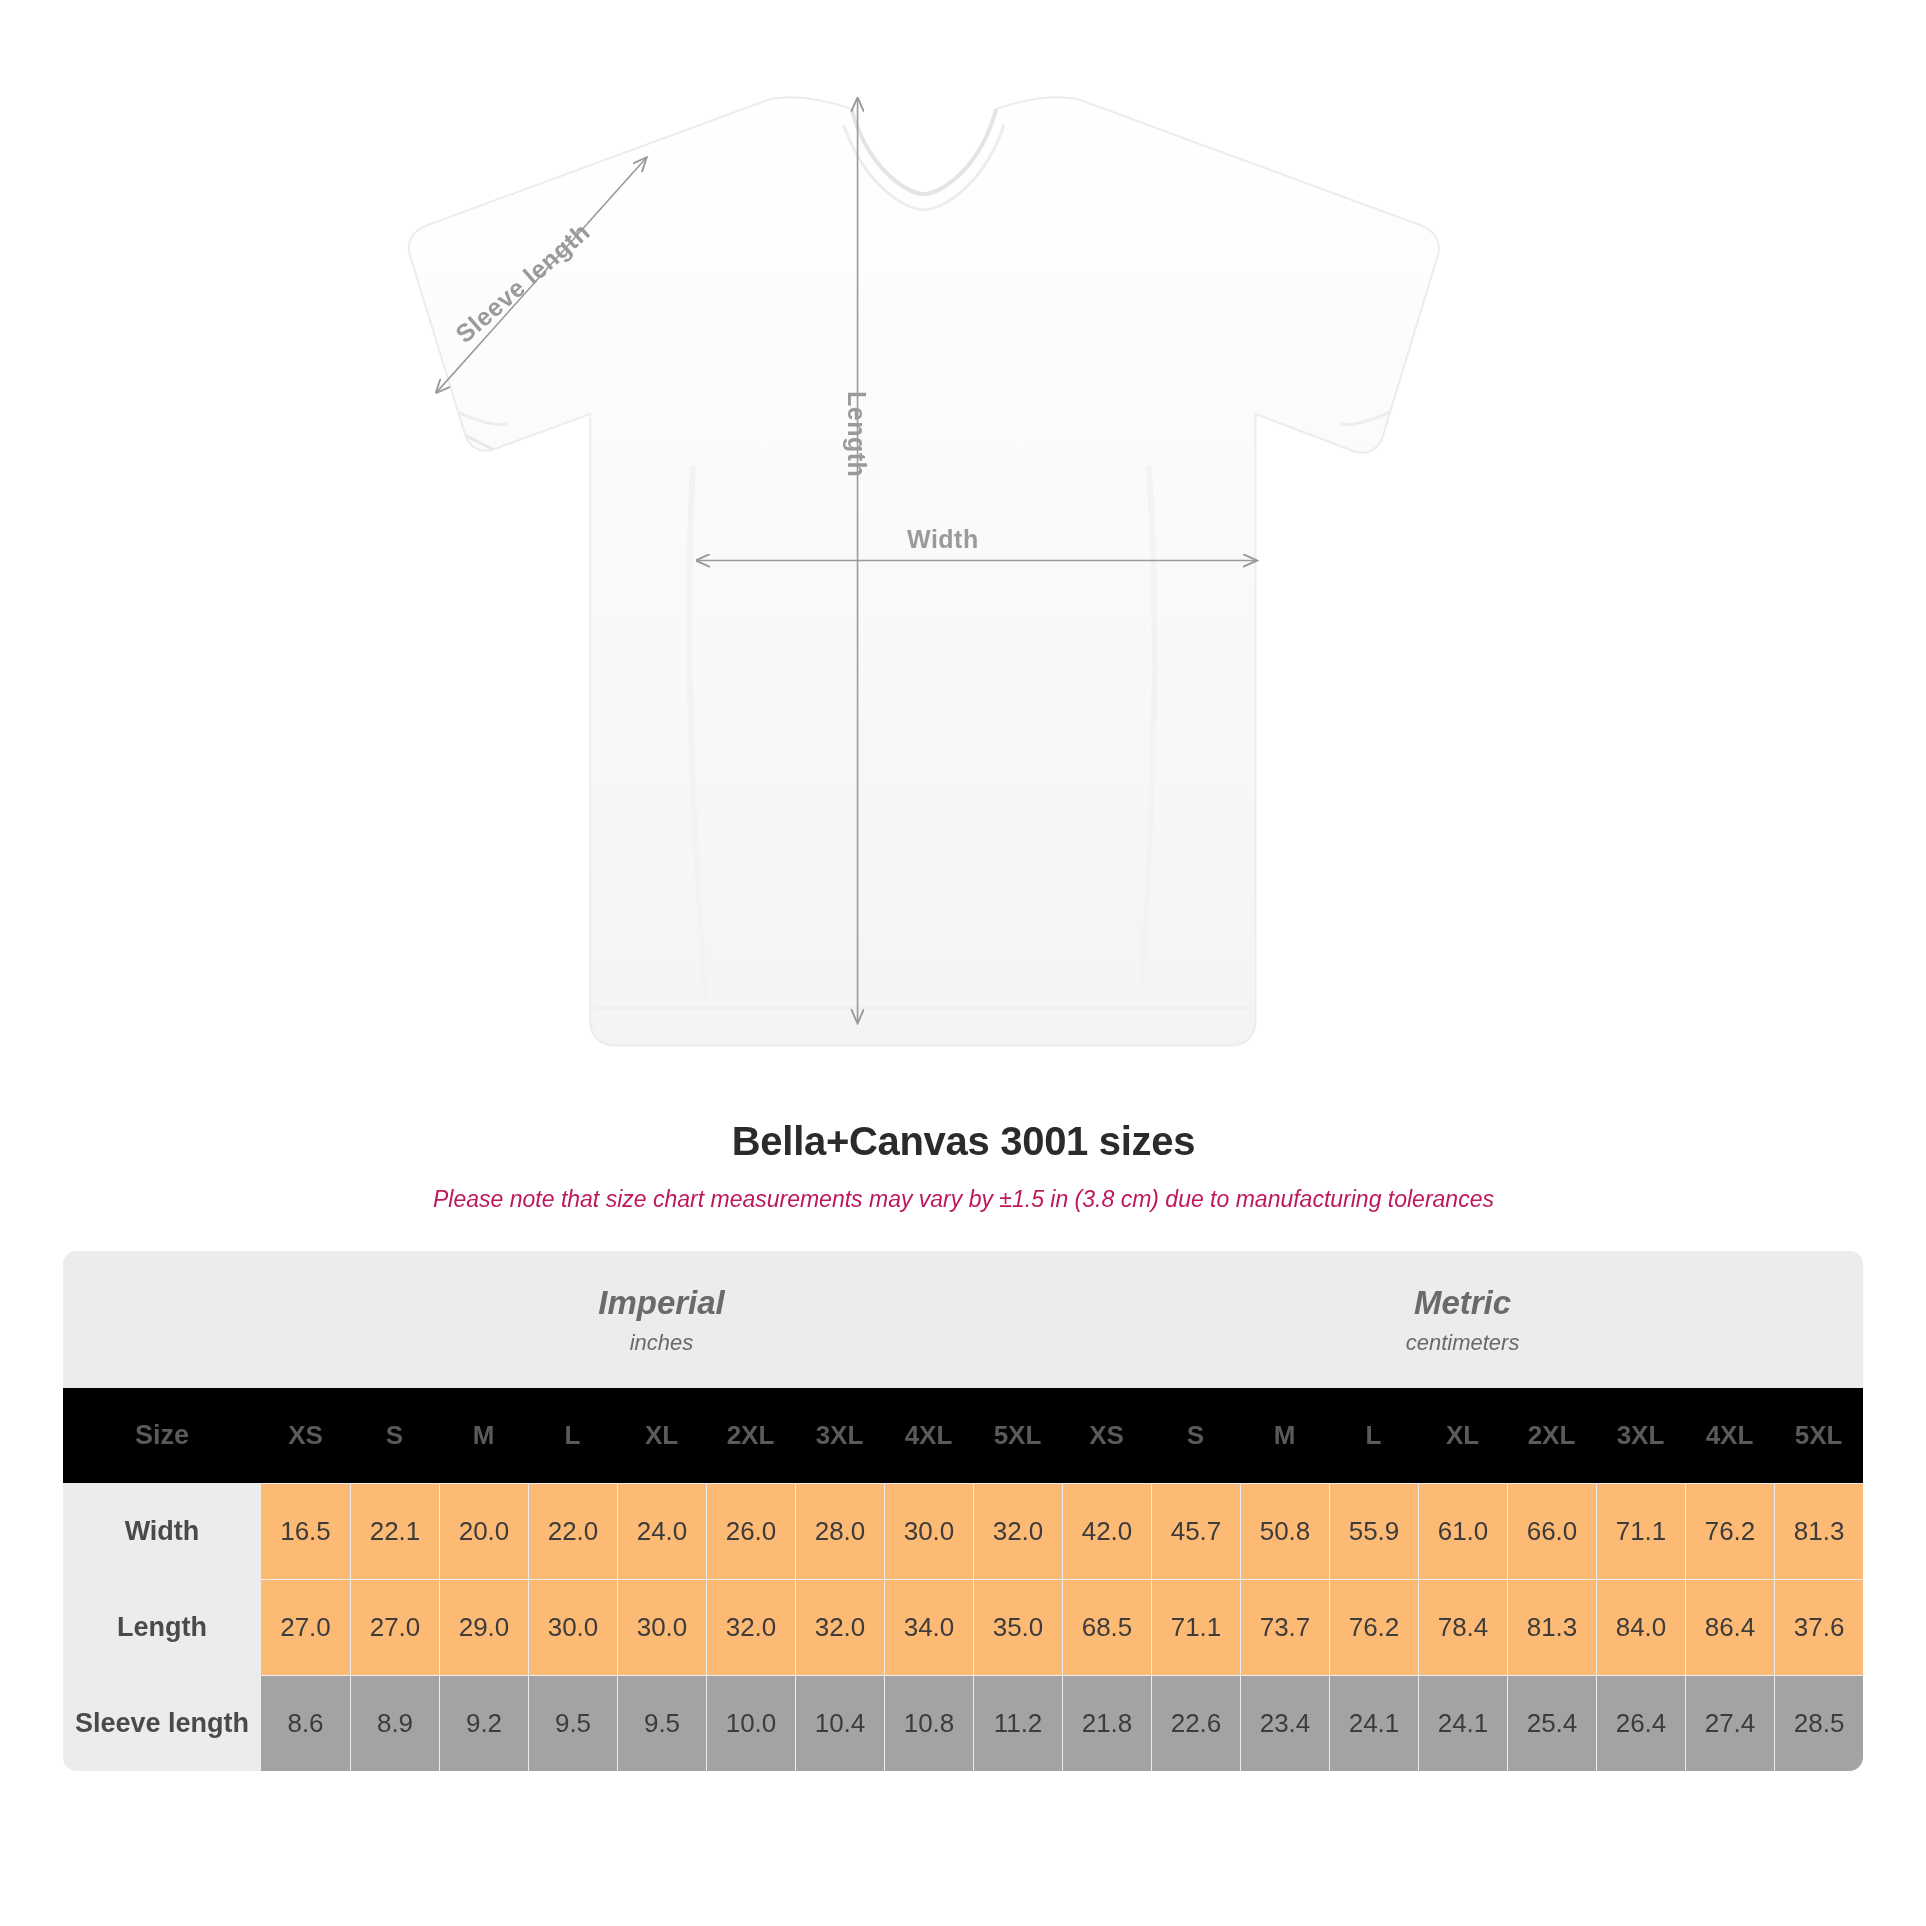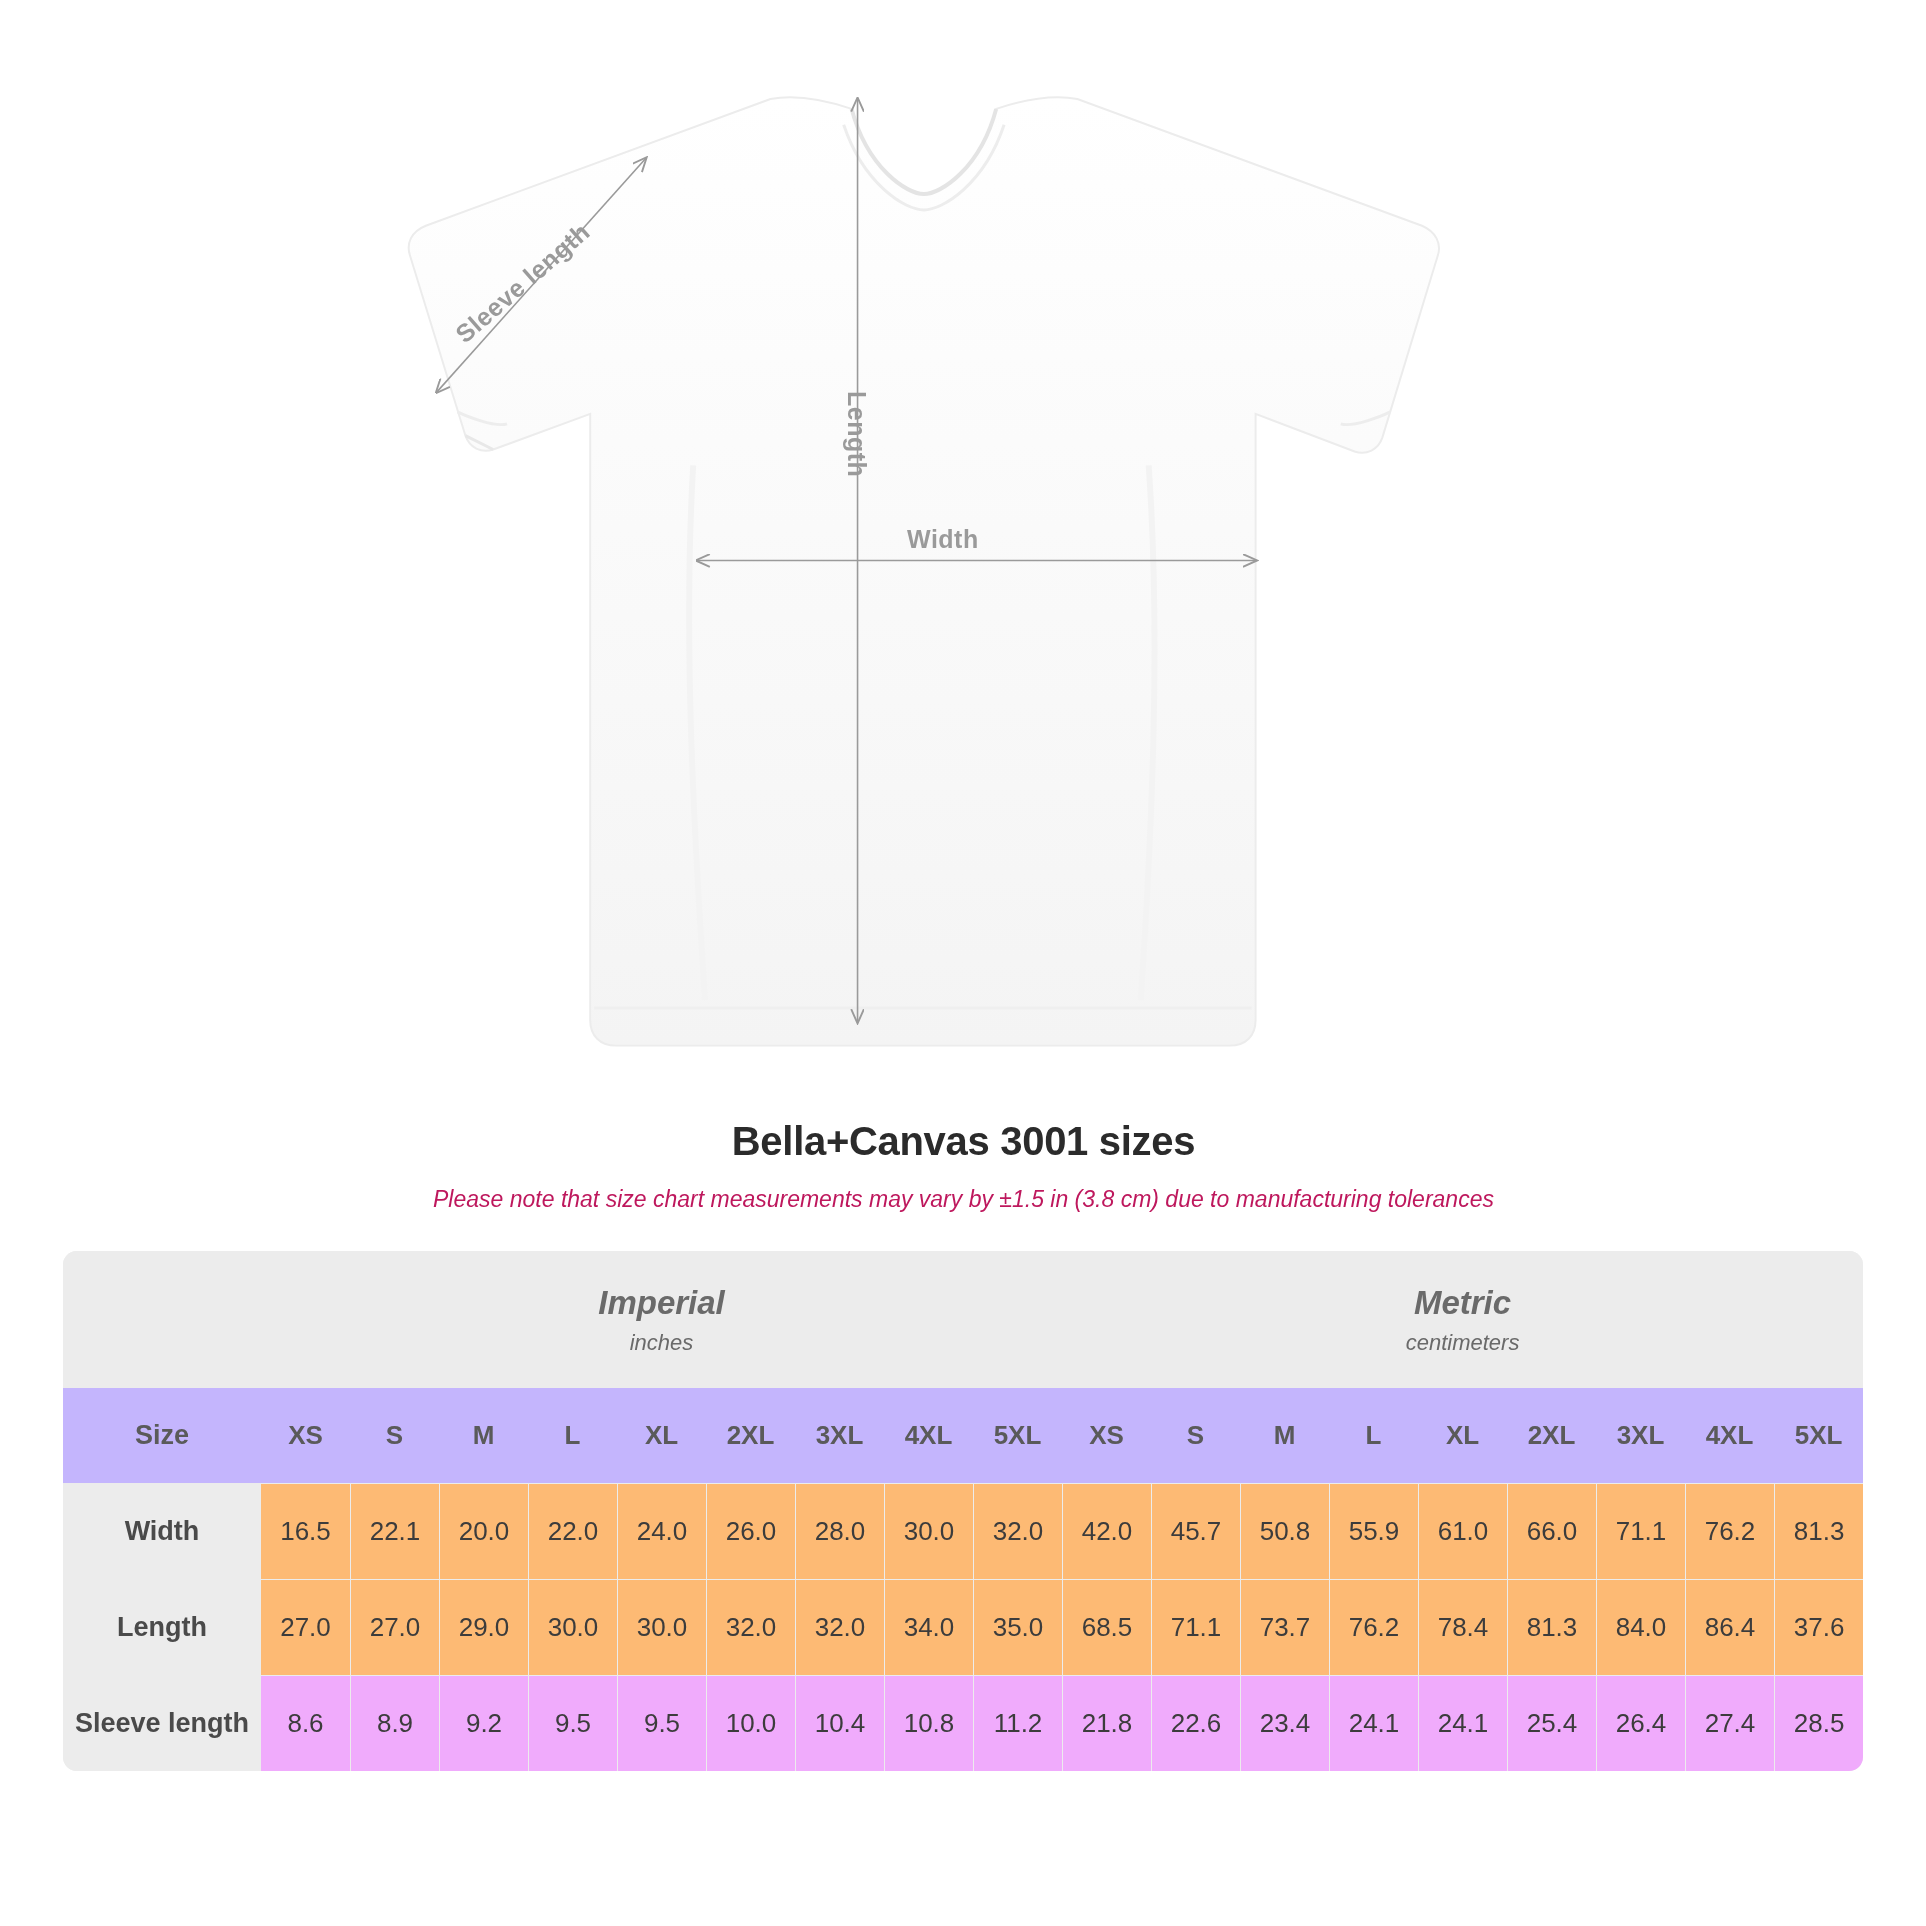--- a/index.html
+++ b/index.html
@@ -108,39 +108,39 @@
   }
   .unit-sub {
     margin-top: 8px;
     font-size: 22px;
     font-style: italic;
     color: #6a6a6a;
   }
   
   tr.size-row td {
     height: 95px;
-    background: #c4b5fd;
+    background: #000000;
     font-weight: bold;
     color: #5a5a5a;
     font-size: 26px;
   }
   tr.size-row td.rowhead {
     font-size: 27px;
   }
   
   tr.data-row td {
     height: 95px;
     background: #fdba74;
     border-left: 1px solid #ececec;
     border-top: 1px solid #ececec;
     font-size: 26px;
     color: #3c3c3c;
   }
   tr.data-row.alt td {
-    background: #f0abfc;
+    background: #a3a3a3;
   }
   tr.data-row td.rowhead {
     background: #ececec;
     font-weight: bold;
     color: #4a4a4a;
     border-left: 0;
     font-size: 27px;
   }
   tr.data-row td.first-data {
     border-left: 0;

